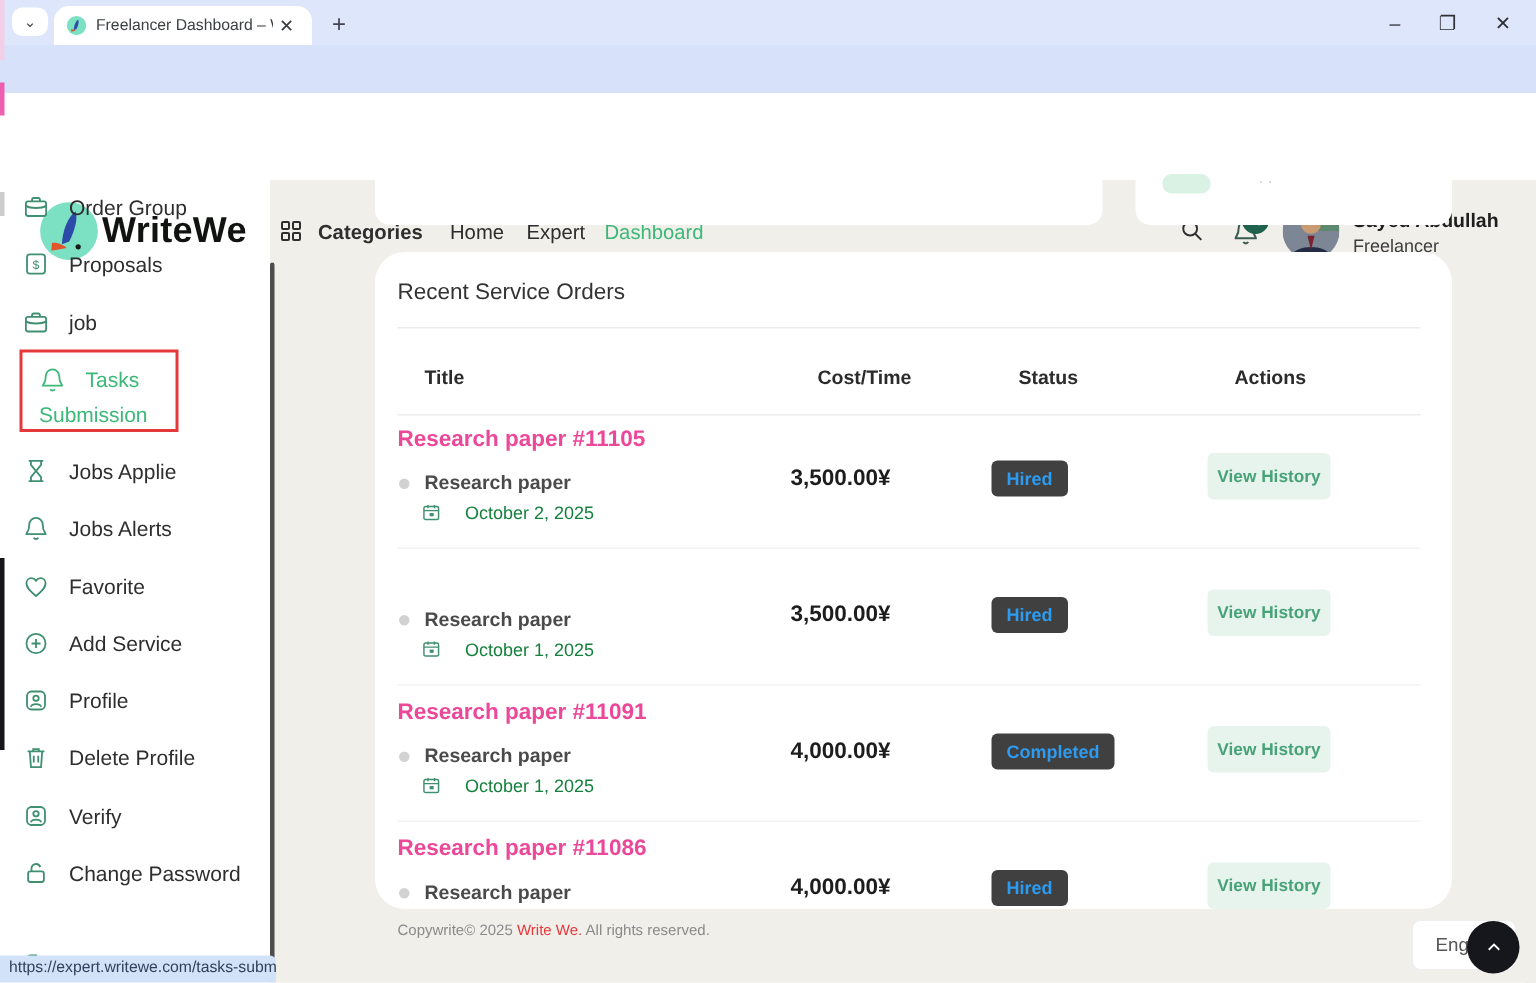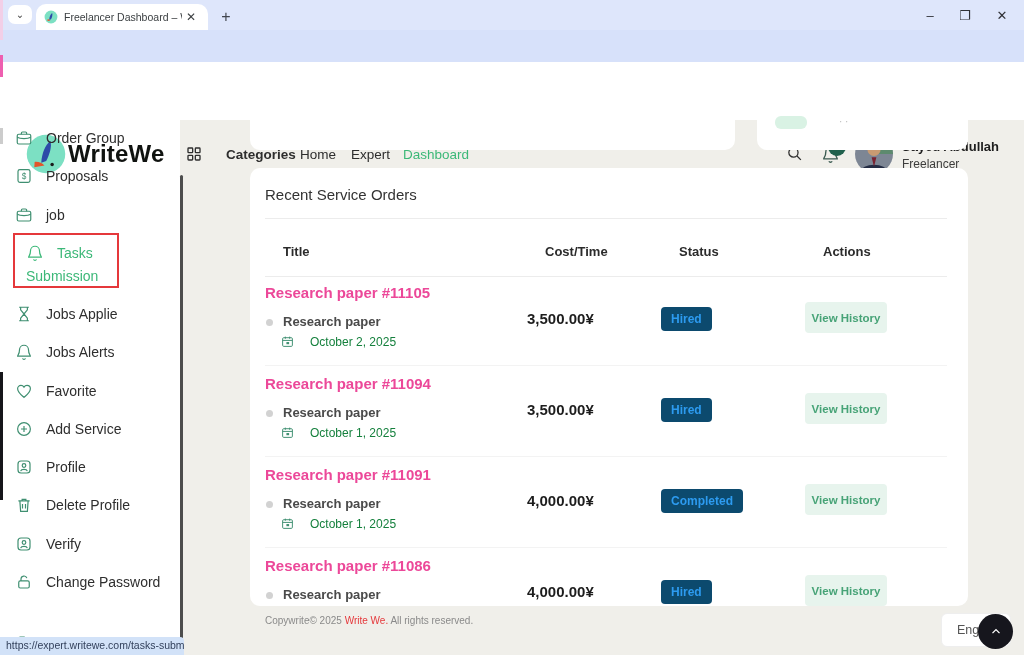--- a/index.html
+++ b/index.html
@@ -19,51 +19,51 @@
   #url-text { font-size:12.5px; color:#202124; margin-left:10px; flex:1; }
   .ext-stripes { position:relative; width:15px; height:15px; }
   .ext-stripes i { position:absolute; display:block; width:4px; height:13px; border-radius:2px; transform:skewX(-18deg); }
   .ext-stripes .s1 { left:2px; top:1px; background:#f43b5c; }
   .ext-stripes .s2 { left:8px; top:1px; background:#fdc62c; }
   .ext-stripes .dot { position:absolute; left:0; top:0; width:5px; height:5px; border-radius:50%; background:#37c871; }
 
   
   #site-header { left:0; top:62px; width:1024px; height:58px; background:#fff; }
   #brand-name { left:68px; top:78px; font-size:24px; font-weight:bold; color:#101310; letter-spacing:0.2px; }
-  #categories { left:186px; top:84px; display:flex; align-items:center; gap:24px; font-size:13.5px; font-weight:bold; color:#2e2e2e;text-align:right; }
+  #categories { left:186px; top:84px; display:flex; align-items:center; gap:10px; font-size:13.5px; font-weight:bold; color:#2e2e2e;text-align:right; }
   .nav-link { top:85px; font-size:13.5px; color:#2d2d2d; font-weight:500; }
   #nav-dashboard { color:#3cb878; }
   #notif-badge { left:828px; top:76px; min-width:18px; height:18px; background:#20614d; color:#fff; font-size:8.5px; font-weight:bold; border-radius:50%; display:flex; align-items:center; justify-content:center; padding:0 3px; }
   #user-name { left:902px; top:77px; font-size:13px; font-weight:bold; color:#1e1e1e; }
   #user-role { left:902px; top:95px; font-size:12px; color:#3d3d3d; }
 
   
   #main-bg { left:180px; top:120px; width:844px; height:535px; background:#f0efea; }
   #sidebar { left:0; top:120px; width:180px; height:535px; background:#fff; }
   .side-item { position:absolute; left:0; width:180px; padding:0 15px; font-size:14px; color:#2e2e2e; line-height:23px; }
   .side-item .icn { display:inline-block; vertical-align:-4px; margin-right:13px; }
   .side-item.active { color:#3cb878;padding-left:26px; }
   #tasks-red-box { left:13px; top:233px; width:106px; height:55px; border:2px solid #e5383b; }
   #sidebar-scrollbar { left:180px; top:175px; width:3px; height:473px; background:#4d4d4d; border-radius:2px; }
   #left-dark-bar { left:0; top:372px; width:3px; height:128px; background:#15151a; }
   .edge-streak { left:0; width:3px; }
 
   
   .cut-card { background:#fff; border-radius:0 0 10px 10px; }
-  #orders-card { left:250px; top:168px; width:718px; height:438px; background:#fff; border-radius:10px; overflow:hidden; }
+  #orders-card { left:250px; top:168px; width:718px; height:438px; background:#fff; border-radius:20px; overflow:hidden; }
   #card-title { left:15px; top:18px; font-size:15px; color:#333; position:absolute; }
   .divider { position:absolute; left:15px; width:682px; height:1px; background:#ececec; }
   .col-head { position:absolute; top:76px; font-size:13px; font-weight:bold; color:#2b2b2b;margin-left:18px; }
   .row { position:absolute; left:0; width:718px; height:91px; }
   .row-title { position:absolute; left:15px; top:4px; font-size:15px; font-weight:600; color:#ec4899; }
   .row-service { position:absolute; left:33px; top:34px; font-size:13px; color:#4a4a4a;font-weight:bold; }
   .row-bullet { position:absolute; left:16px; top:39px; width:7px; height:7px; border-radius:50%; background:#d2d2d2; }
   .row-date { position:absolute; left:31px; top:55px; font-size:12px; color:#15803d; display:flex; gap:16px; }
   .row-cost { position:absolute; left:277px; top:30px; font-size:15px; font-weight:600; color:#1d1d1d; }
-  .status-badge { position:absolute; left:411px; top:27px; background:#0c4a6e; color:#2d9bf0; font-size:12px; font-weight:600; border-radius:4px; padding:5px 10px; }
+  .status-badge { position:absolute; left:411px; top:27px; background:#404040; color:#2d9bf0; font-size:12px; font-weight:600; border-radius:4px; padding:5px 10px; }
   .action-btn { position:absolute; left:555px; top:22px; width:82px; height:31px; background:#e7f4ed; color:#47a377; font-size:11.5px; font-weight:bold; border:none; border-radius:4px; }
 
   
   #footer-text { left:265px; top:615px; font-size:10px; color:#8a8a8a; }
   #footer-brand { color:#e5383b; }
   #lang-btn { left:941px; top:613px; width:70px; height:34px; background:#fff; border:1px solid #eee; border-radius:6px; font-size:12.5px; color:#555; text-align:left; padding-left:15px; }
   #scroll-top-btn { left:978px; top:614px; width:35px; height:35px; border-radius:50%; background:#16161d; border:none; display:flex; align-items:center; justify-content:center; }
   #status-bubble { left:0; top:637px; width:184px; height:18px; background:#d2e2f8; border-radius:0 4px 0 0; font-size:10.5px; color:#33415c; padding:2px 6px; white-space:nowrap; overflow:hidden; }
 </style>
 </head>
@@ -294,21 +294,20 @@
         </svg>
         <span>October 2, 2025</span>
       </div>
     <div class="row-cost">3,500.00¥</div>
     <div class="status-badge">Hired</div>
     <button class="action-btn">View History</button>
   </div>
   <div class="divider" style="top:197px; background:#f3f3f3"></div>
 
   <div class="row" style="top:203px">
-    <div class="row-title">Research paper #11094</div>
     <div class="row-bullet"></div>
     <div class="row-service">Research paper</div>
     <div class="row-date">
         <svg width="13" height="13" viewBox="0 0 24 24">
           <rect x="3" y="5" width="18" height="16" rx="2" fill="none" stroke="#3f8f71" stroke-width="1.8"></rect>
           <path d="M3 10h18M8 3v4M16 3v4" stroke="#3f8f71" stroke-width="1.8"></path>
           <rect x="10" y="13" width="5" height="4" fill="#3f8f71"></rect>
         </svg>
         <span>October 1, 2025</span>
       </div>

